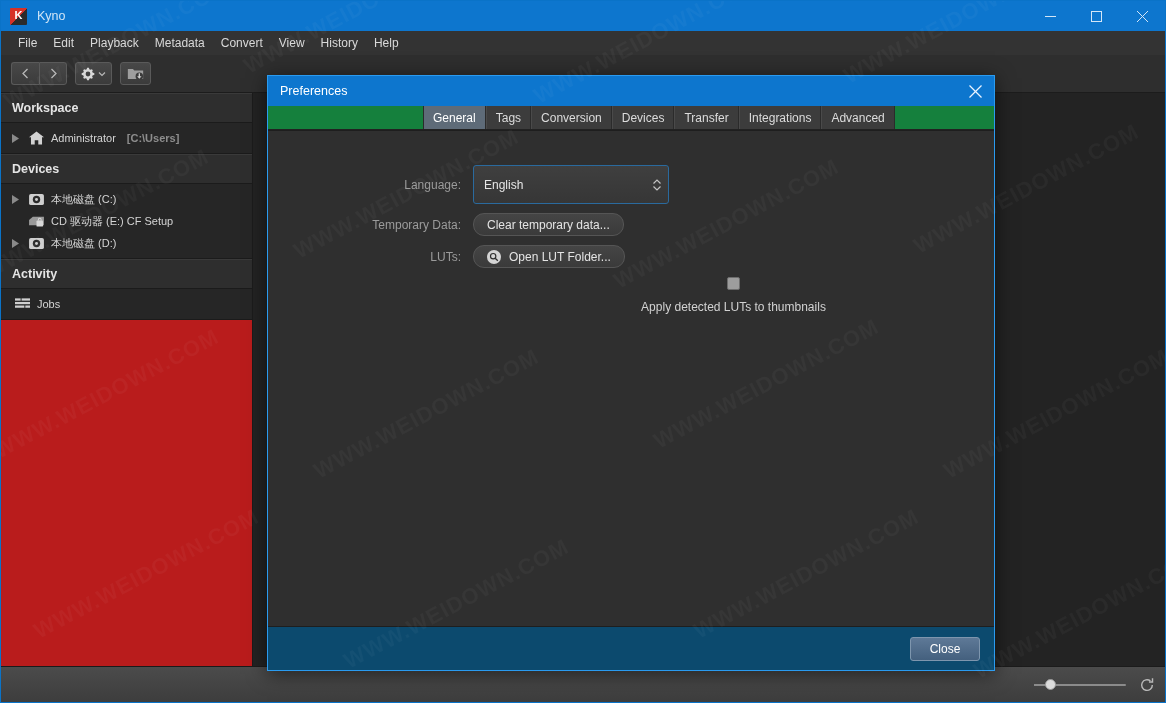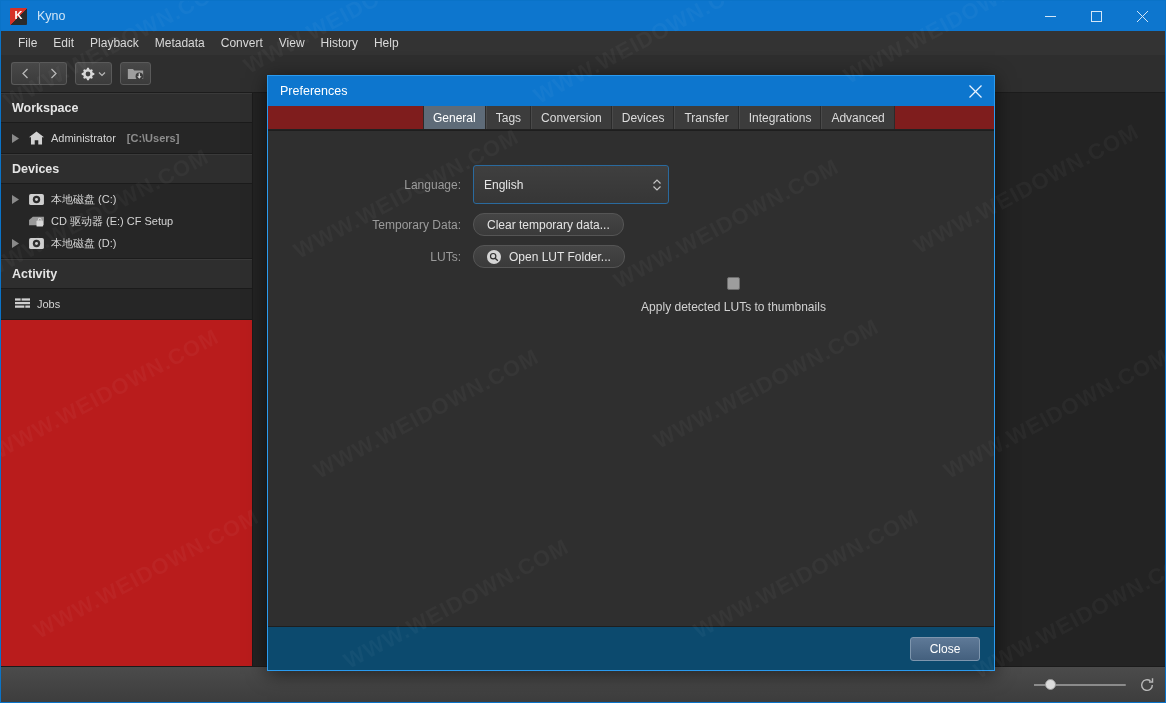--- a/index.html
+++ b/index.html
@@ -136,21 +136,21 @@
   }
   .dlg-title {
     height: 30px; background: #0d76ce; display: flex; align-items: center;
     padding-left: 12px; color: #ffffff; font-size: 12.5px; flex: 0 0 auto;
   }
   .dlg-close {
     margin-left: auto; width: 38px; height: 30px;
     display: flex; align-items: center; justify-content: center; color: #eaf4ff;
   }
   .tabbar {
-    height: 24px; background: #7f1d1d; display: flex; flex: 0 0 auto;
+    height: 24px; background: #15803d; display: flex; flex: 0 0 auto;
     padding-left: 155px; border-bottom: 1px solid #222;
   }
   .tab {
     padding: 0 9px; display: flex; align-items: center;
     color: #dcdcdc; font-size: 12px; background: #3c3c3c;
     border-right: 1px solid #2b2b2b; border-left: 1px solid #4a4a4a;
     white-space: nowrap;
   }
   .tab:first-child { border-left: 1px solid #2b2b2b; }
   .tab.active { background: #5e6b78; color: #ffffff; }

